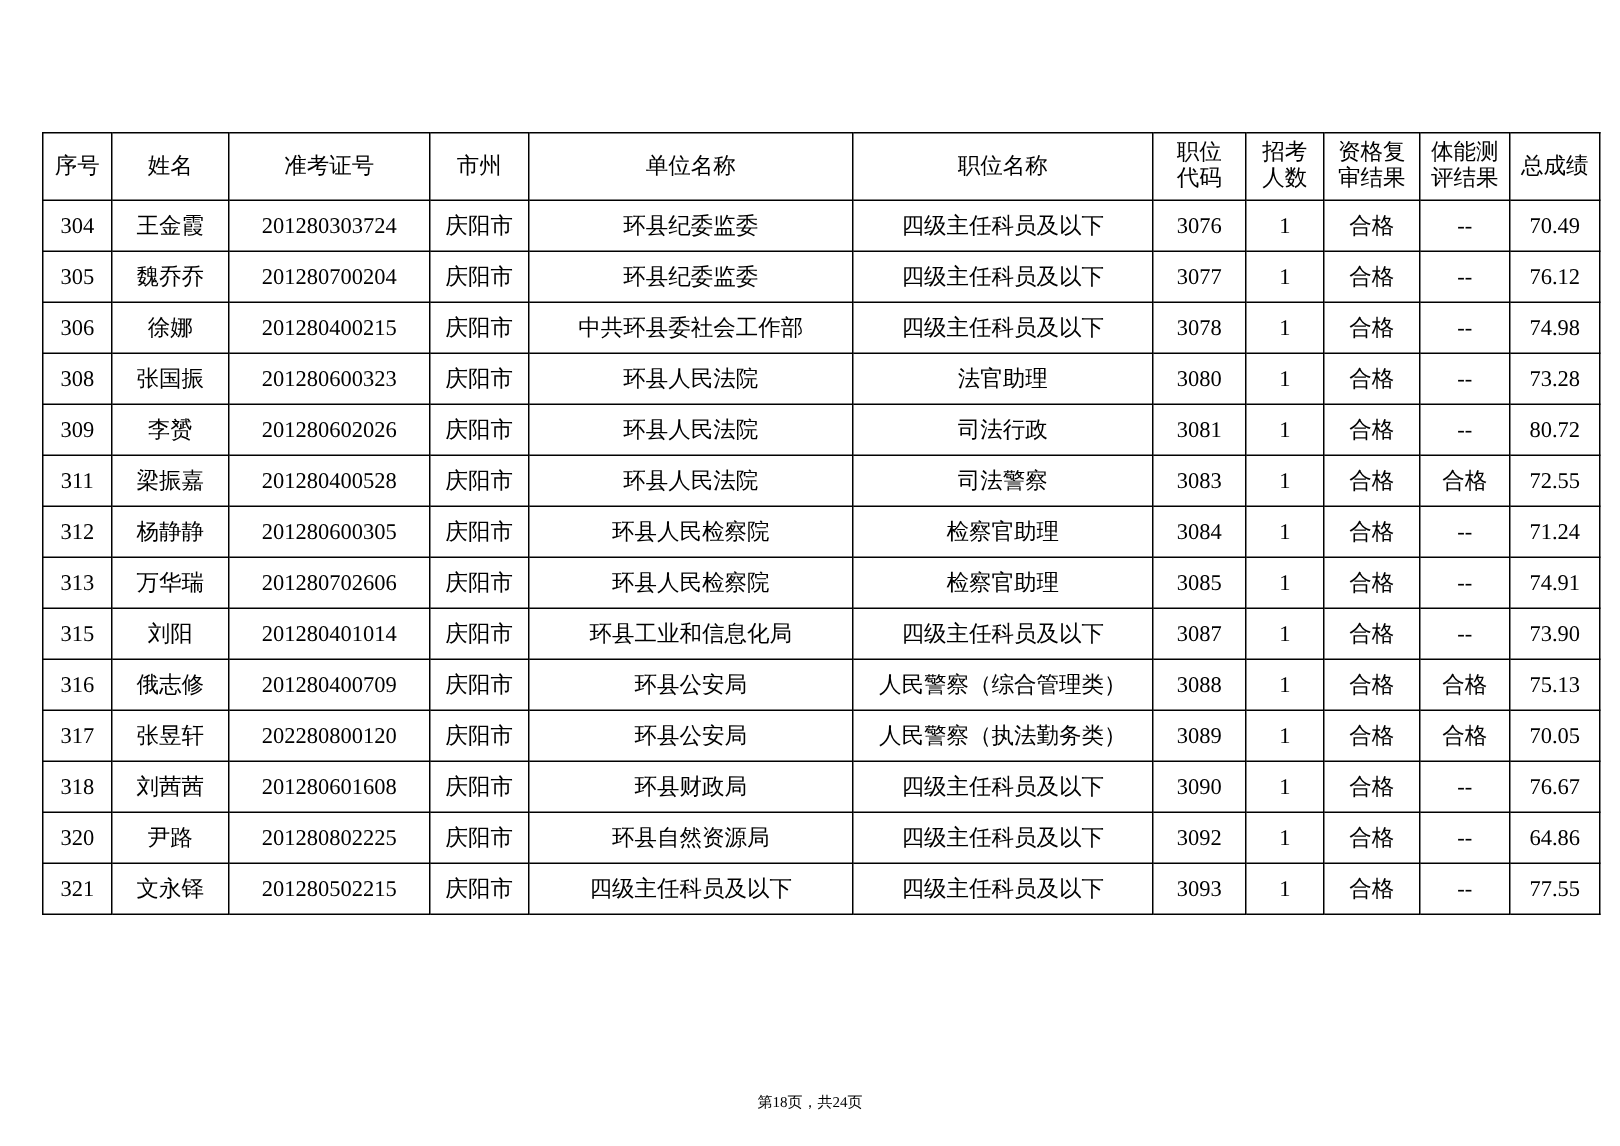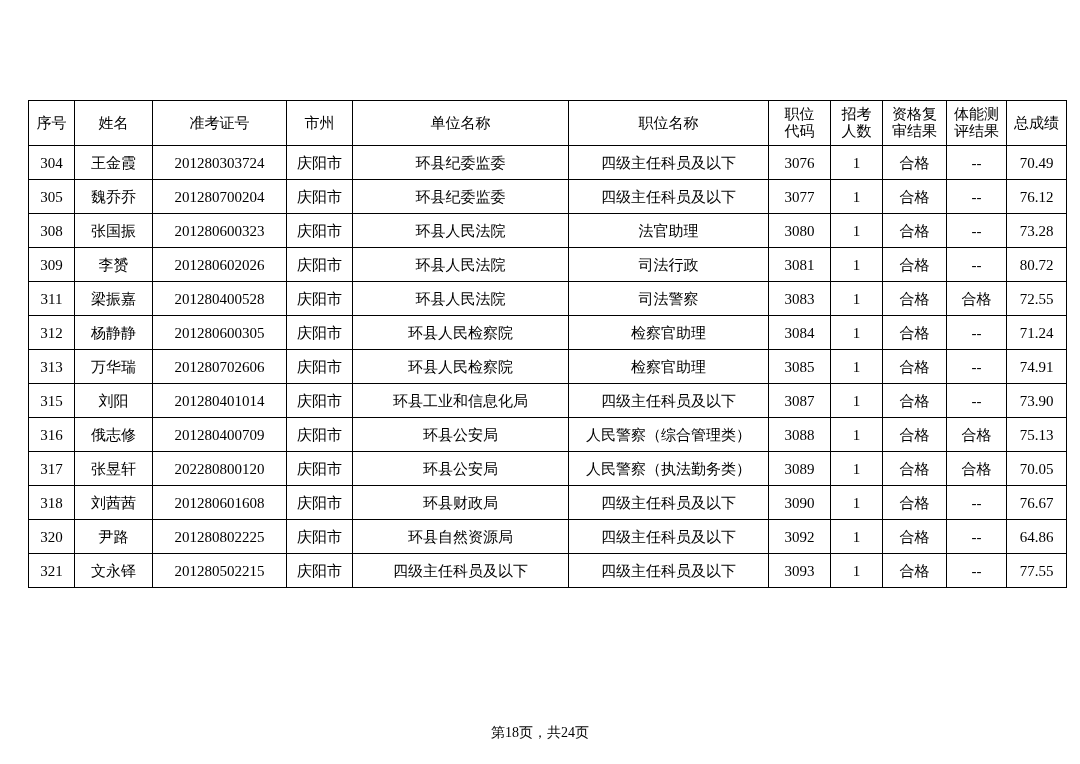--- a/index.html
+++ b/index.html
@@ -18,21 +18,21 @@
     width: 1080px;
     height: 764px;
     box-sizing: border-box;
     padding: 88px 28px 0 28px;
     position: relative;
   }
   table.exam-table {
     border-collapse: collapse;
     table-layout: fixed;
     width: 1024px;
-    margin: 12px auto;
+    margin: 0 auto;
   }
   table.exam-table th,
   table.exam-table td {
     border: 1px solid #000000;
     font-size: 15px;
     line-height: 1.2;
     padding: 0;
     height: 33px;
     text-align: center;
     vertical-align: middle;
@@ -67,21 +67,21 @@
   .th-two-line {
     display: block;
     line-height: 1.15;
   }
   .footer {
     position: absolute;
     left: 0;
     right: 0;
     bottom: 22px;
     text-align: center;
-    font-size: 14px;
+    font-size: 10px;
     color: #000000;
     font-family: "Liberation Serif", "DejaVu Serif", serif;
   }
 </style>
 </head>
 <body>
 
 <div class="page">
 
   <table class="exam-table">
@@ -146,20 +146,33 @@
           <td>庆阳市</td>
           <td class="left-align">环县纪委监委</td>
           <td>四级主任科员及以下</td>
           <td>3077</td>
           <td>1</td>
           <td>合格</td>
           <td>--</td>
           <td class="right-align">76.12</td>
         </tr>
         <tr>
+          <td>306</td>
+          <td>徐娜</td>
+          <td>201280400215</td>
+          <td>庆阳市</td>
+          <td class="left-align">中共环县委社会工作部</td>
+          <td>四级主任科员及以下</td>
+          <td>3078</td>
+          <td>1</td>
+          <td>合格</td>
+          <td>--</td>
+          <td class="right-align">74.98</td>
+        </tr>
+        <tr>
           <td>308</td>
           <td>张国振</td>
           <td>201280600323</td>
           <td>庆阳市</td>
           <td class="left-align">环县人民法院</td>
           <td>法官助理</td>
           <td>3080</td>
           <td>1</td>
           <td>合格</td>
           <td>--</td>

